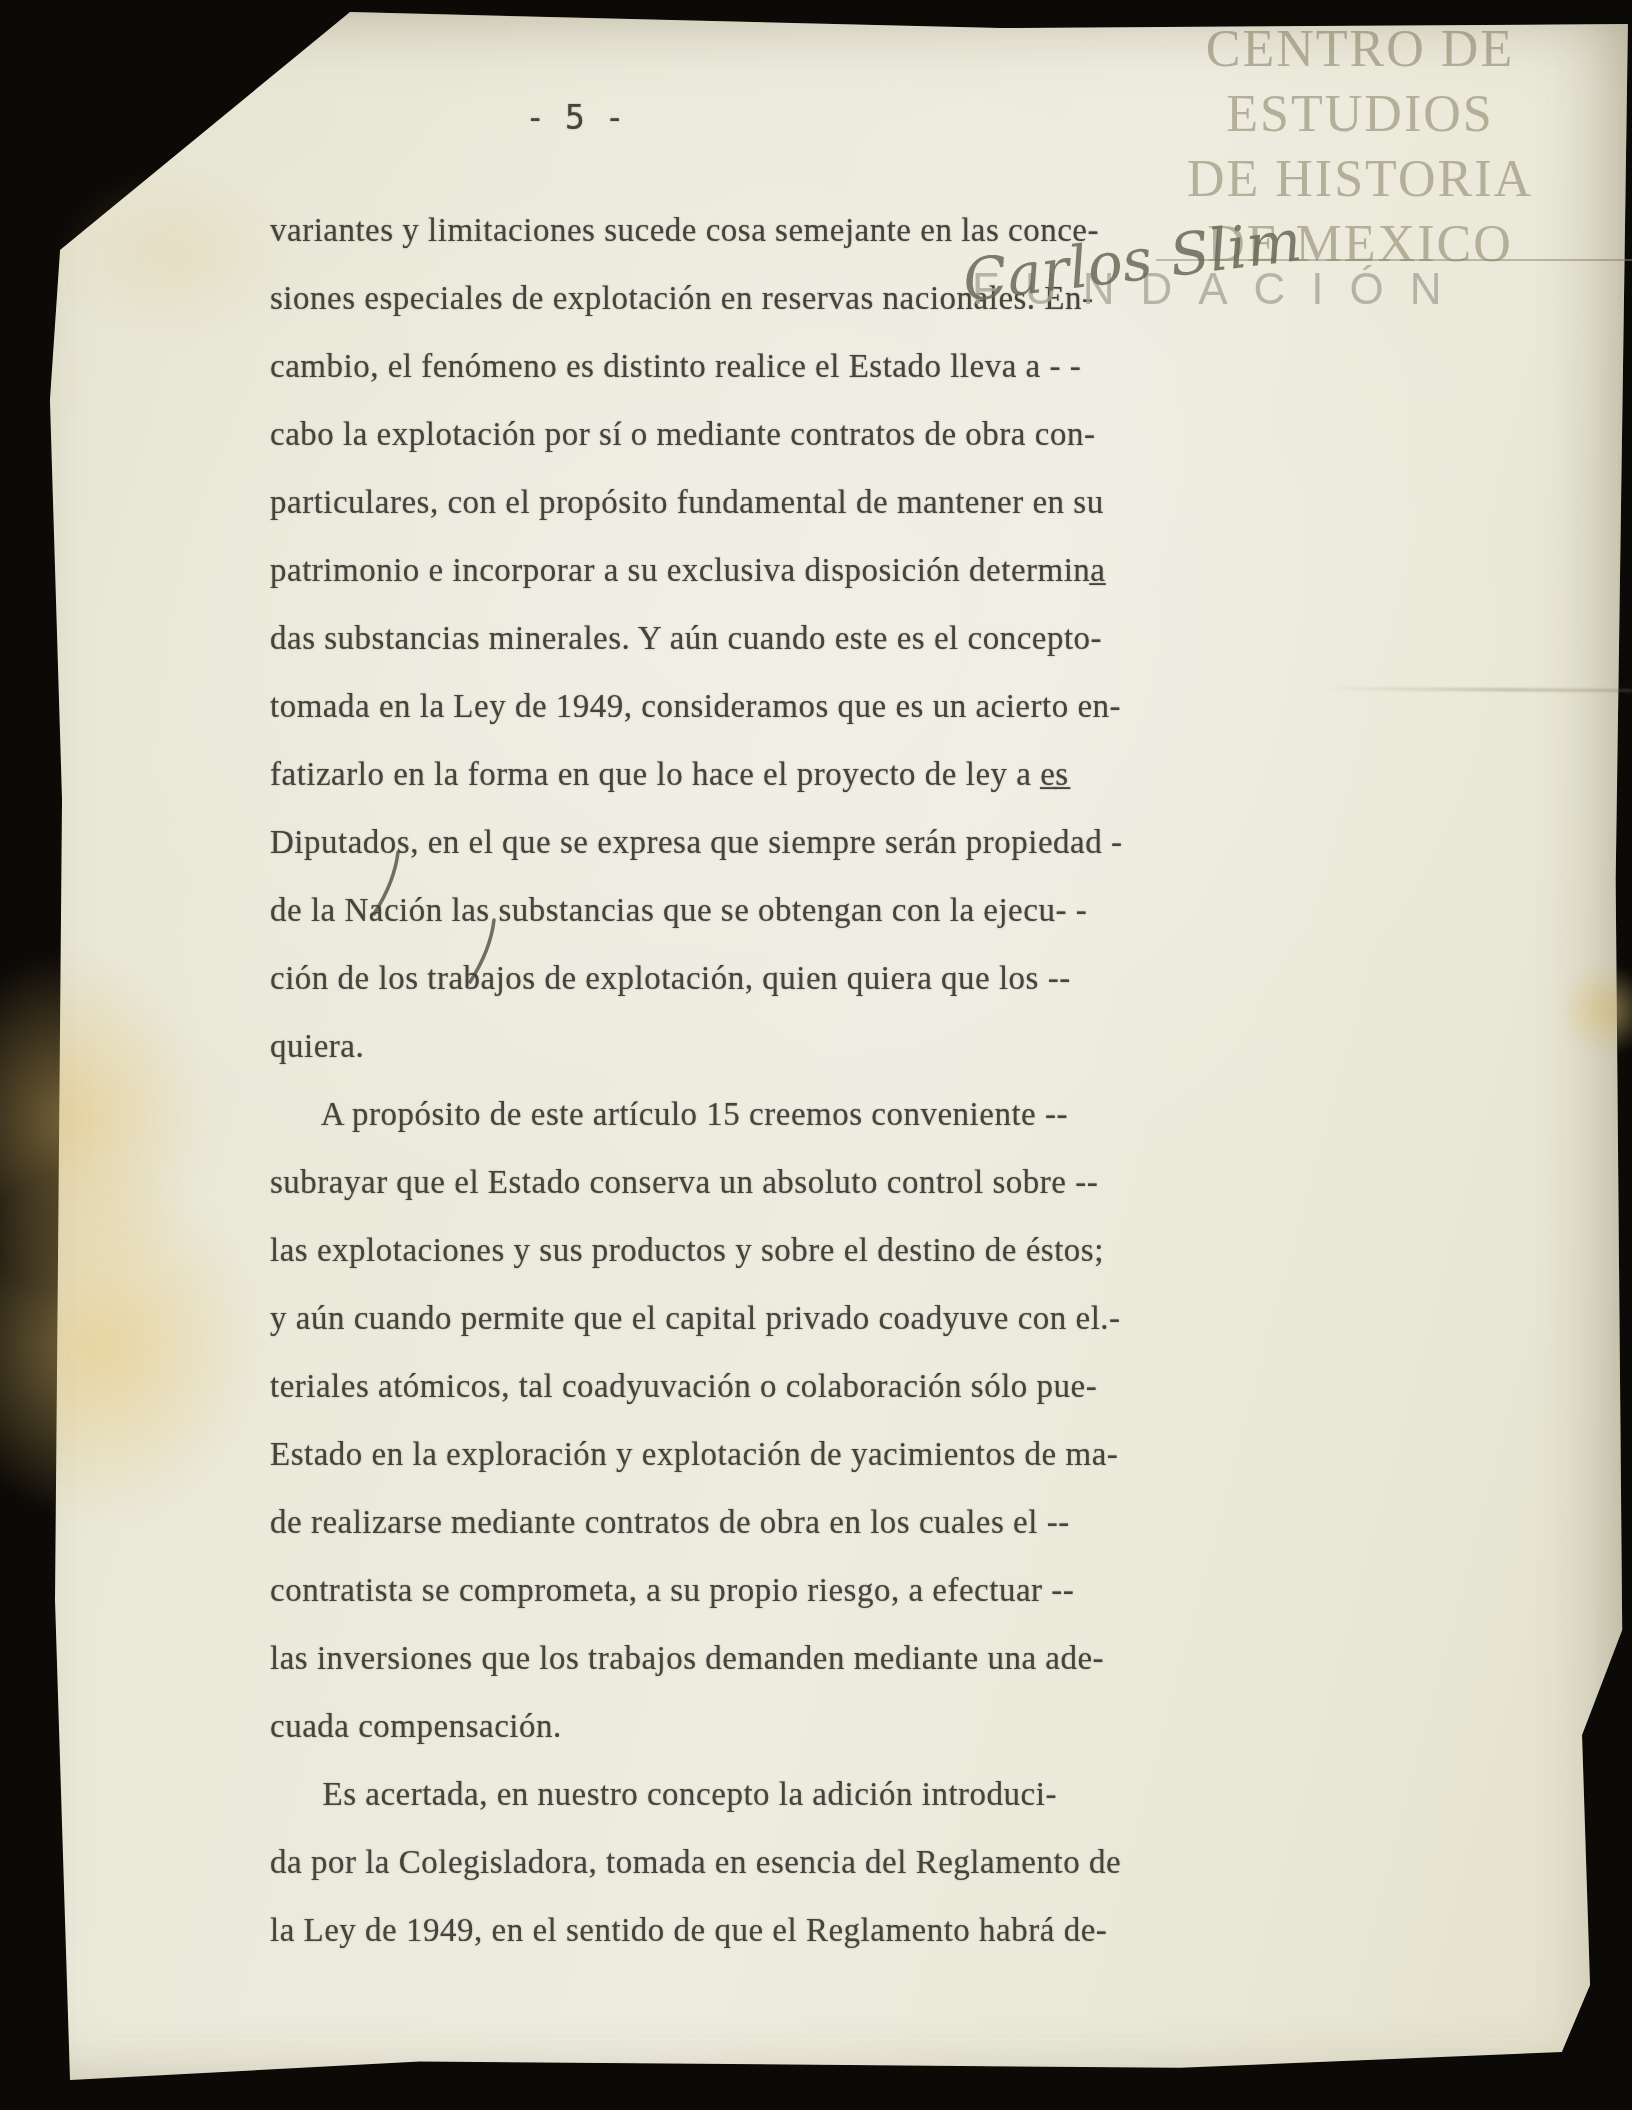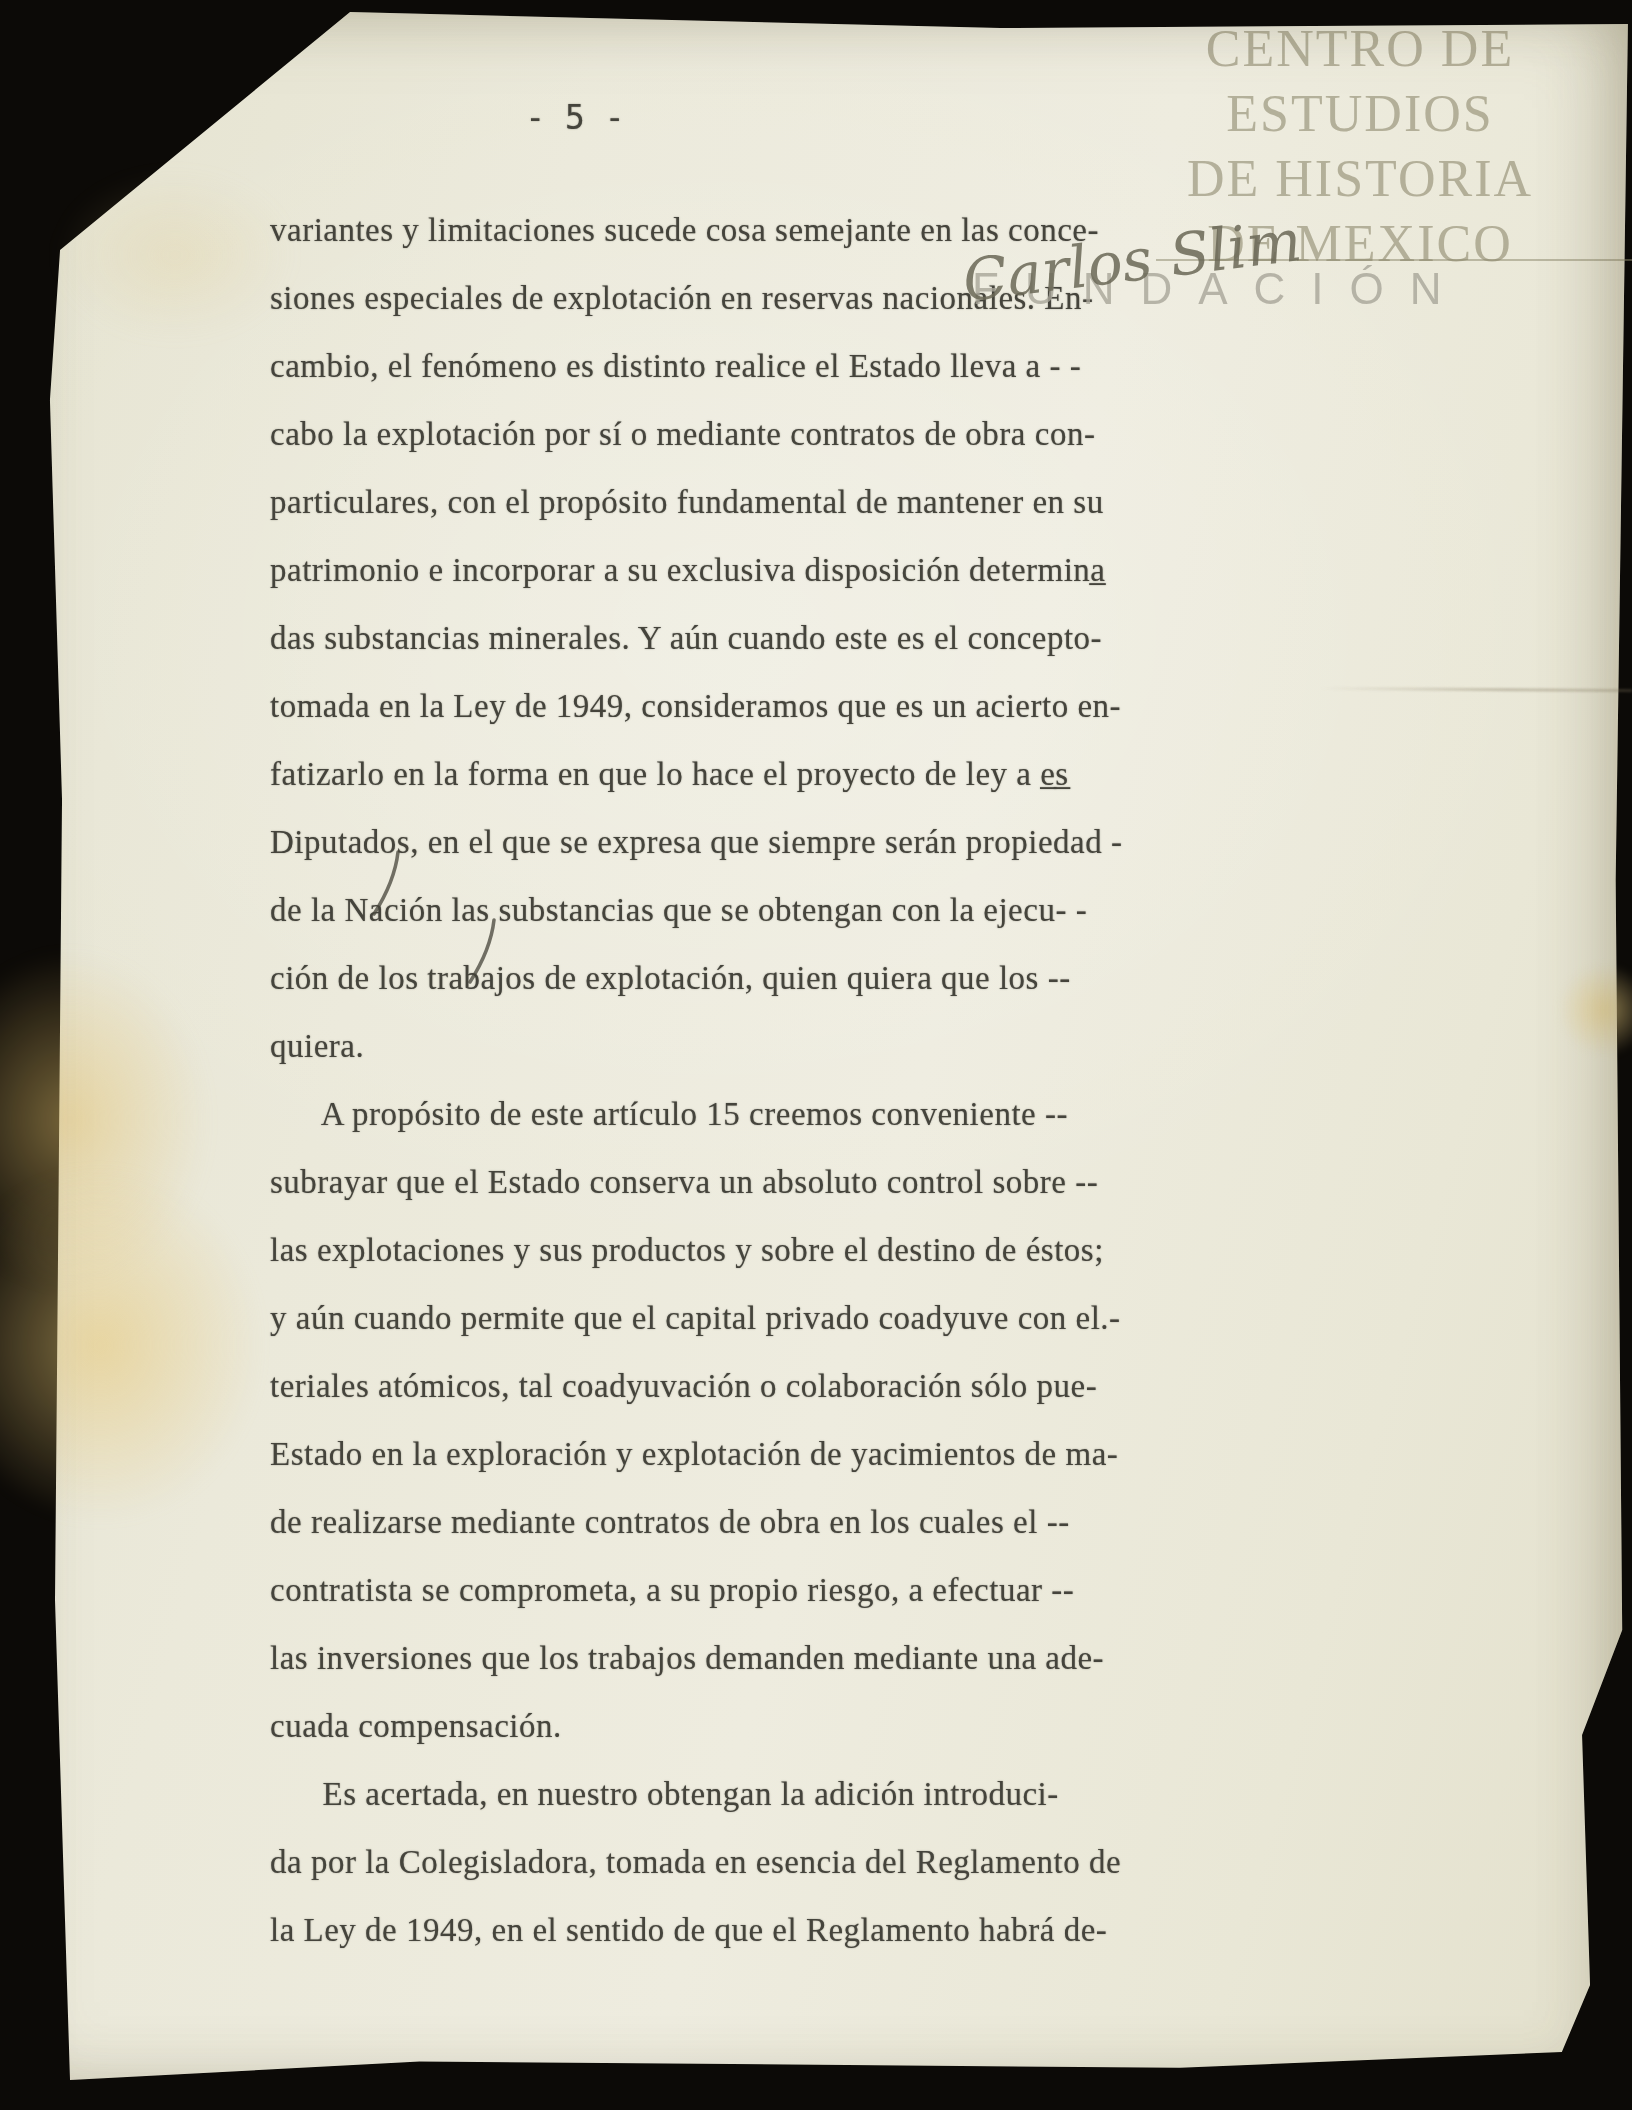--- a/index.html
+++ b/index.html
@@ -130,21 +130,21 @@
     <div class="tline">      A propósito de este artículo 15 creemos conveniente --</div>
     <div class="tline">subrayar que el Estado conserva un absoluto control sobre --</div>
     <div class="tline">las explotaciones y sus productos y sobre el destino de éstos;</div>
     <div class="tline">y aún cuando permite que el capital privado coadyuve con el.-</div>
     <div class="tline">teriales atómicos, tal coadyuvación o colaboración sólo pue-</div>
     <div class="tline">Estado en la exploración y explotación de yacimientos de ma-</div>
     <div class="tline">de realizarse mediante contratos de obra en los cuales el --</div>
     <div class="tline">contratista se comprometa, a su propio riesgo, a efectuar --</div>
     <div class="tline">las inversiones que los trabajos demanden mediante una ade-</div>
     <div class="tline">cuada compensación.</div>
-    <div class="tline">      Es acertada, en nuestro obtengan la adición introduci-</div>
+    <div class="tline">      Es acertada, en nuestro concepto la adición introduci-</div>
     <div class="tline">da por la Colegisladora, tomada en esencia del Reglamento de</div>
     <div class="tline">la Ley de 1949, en el sentido de que el Reglamento habrá de-</div>
   </div>
 
   <svg class="comma-mark" style="left:372px;top:848px;" width="34" height="70" viewBox="0 0 34 70">
     <path d="M26,4 C24,22 16,44 2,66" fill="none" stroke="rgba(70,68,58,0.75)" stroke-width="3.5" stroke-linecap="round"></path>
   </svg>
   <svg class="comma-mark" style="left:468px;top:916px;" width="34" height="70" viewBox="0 0 34 70">
     <path d="M26,4 C24,22 16,44 2,66" fill="none" stroke="rgba(70,68,58,0.75)" stroke-width="3.5" stroke-linecap="round"></path>
   </svg>

